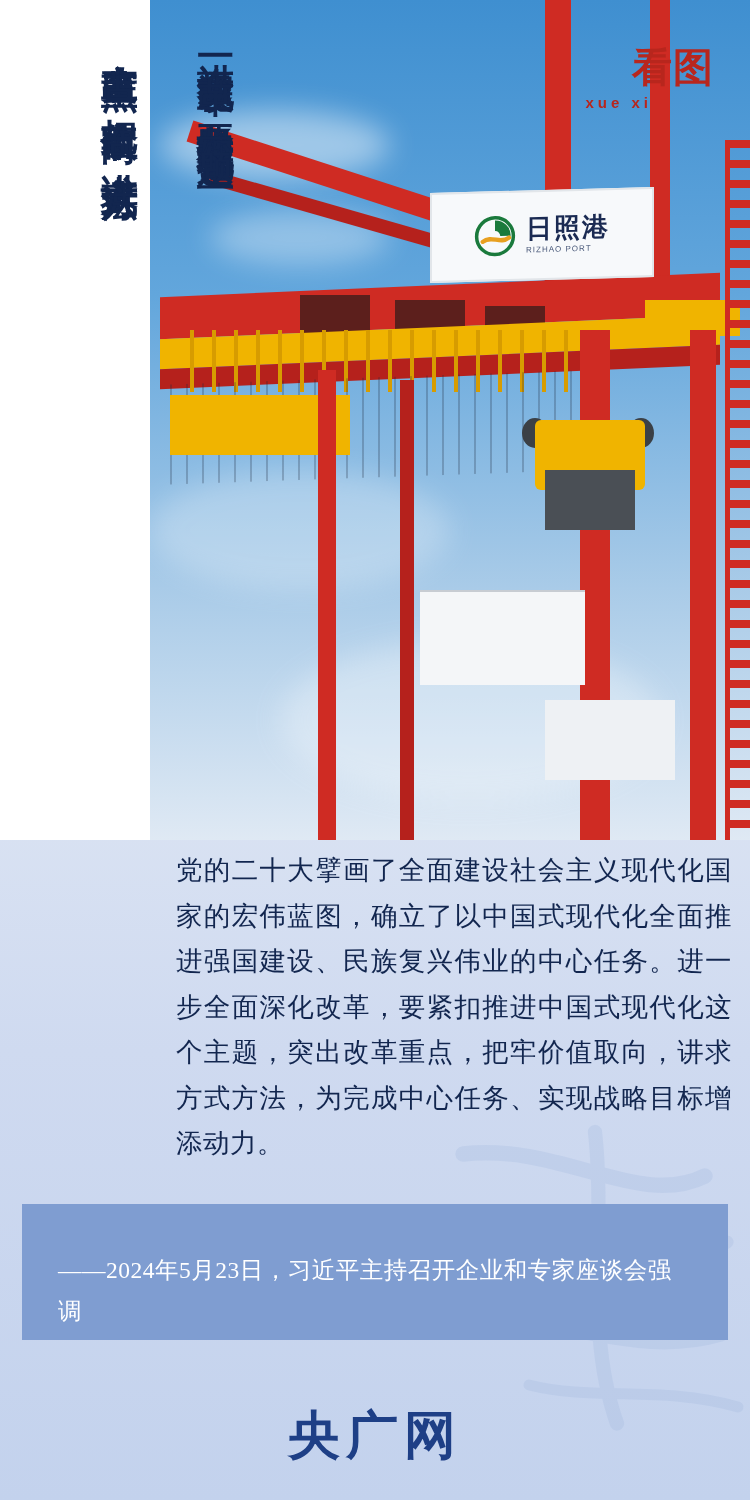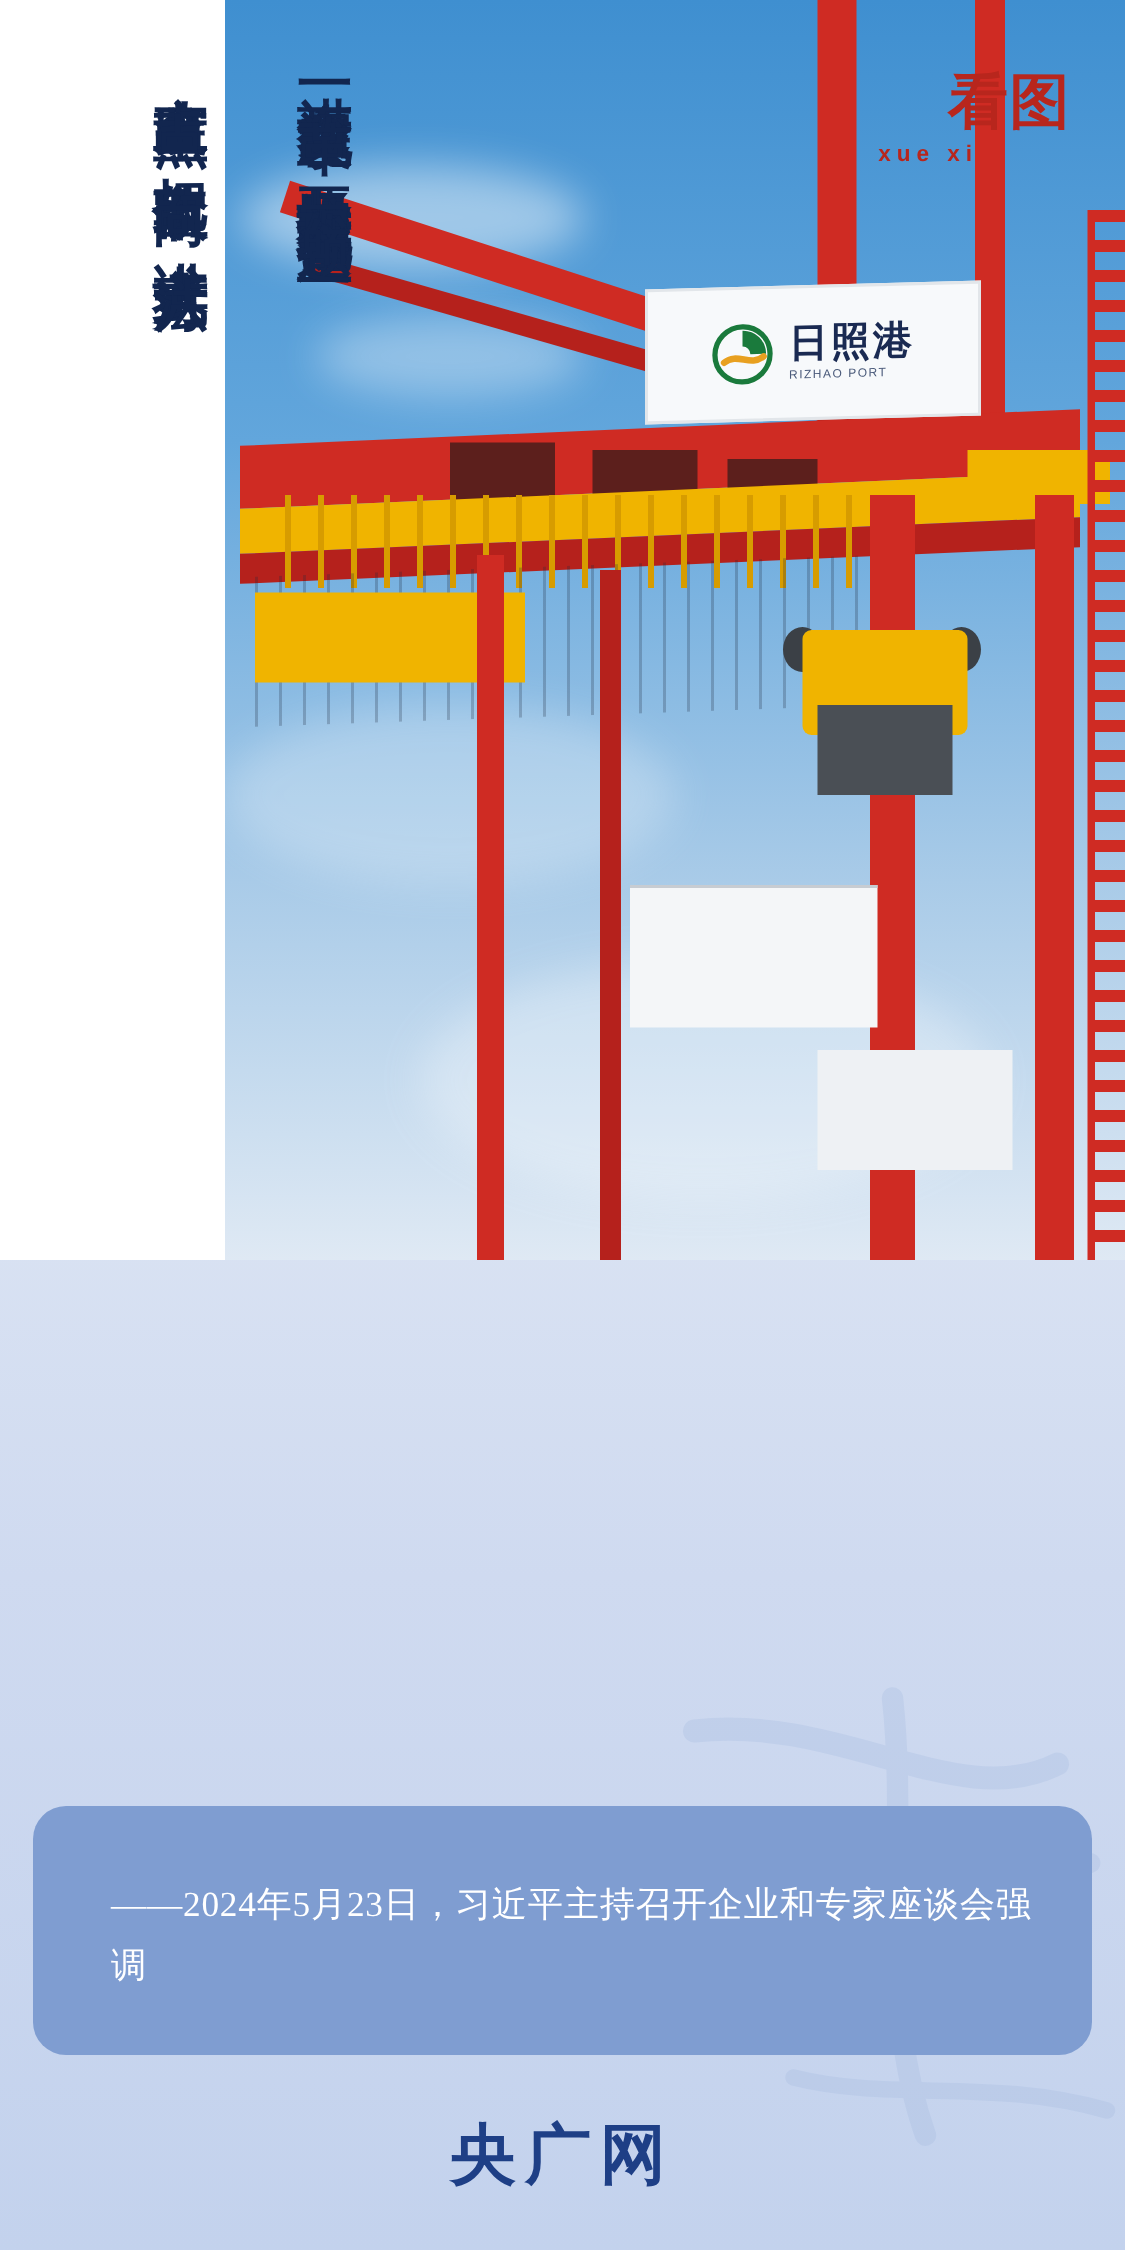--- a/index.html
+++ b/index.html
@@ -187,25 +187,24 @@
     text-align: justify;
     letter-spacing: 0.5px;
   }
 
   
   .source-box {
     position: absolute;
     left: 22px;
     top: 1204px;
     width: 706px;
-    height: 166px;
+    height: 136px;
     background: #7f9dd1;
     box-sizing: border-box;
-    padding: 46px 36px 0 52px;
-    border-radius: 22px;
+    padding: 46px 36px 0 36px;
   }
   .source-text {
     font-family: "Liberation Serif", serif;
     font-size: 23.5px;
     line-height: 1.75;
     color: #ffffff;
     letter-spacing: 0.5px;
   }
 
   
@@ -215,21 +214,21 @@
     bottom: 0;
     width: 750px;
     height: 128px;
     display: flex;
     align-items: center;
     justify-content: center;
   }
   .footer-logo {
     font-family: Liberation Mono, monospace;
     font-weight: 700;
-    font-size: 44px;
+    font-size: 52px;
     letter-spacing: 6px;
     color: #1e3f86;
   }
 </style>
 </head>
 <body>
 
 <div class="poster">
 
   <div class="watermark">
@@ -300,20 +299,21 @@
   </div>
   <div style="position:absolute; left:88px; top:34px; width:150px; height:800px; writing-mode:vertical-rl; text-orientation:upright; font-family:'Liberation Serif',serif; font-weight:700; font-size:37px; line-height:1.22; letter-spacing:2px; color:#12264f; white-space:pre-wrap;">进一步全面深化改革 要紧扣推进中国式现代化这个主题</div>
 
   <div class="brand">
     <div class="brand-row">
       <span class="brand-cn">看图</span>
     </div>
     <div class="brand-py">xue xi</div>
   </div>
 
+  <div class="body-text">党的二十大擘画了全面建设社会主义现代化国家的宏伟蓝图，确立了以中国式现代化全面推进强国建设、民族复兴伟业的中心任务。进一步全面深化改革，要紧扣推进中国式现代化这个主题，突出改革重点，把牢价值取向，讲求方式方法，为完成中心任务、实现战略目标增添动力。</div>
 
   <div class="source-box">
     <div class="source-text">——2024年5月23日，习近平主持召开企业和专家座谈会强调</div>
   </div>
 
   <div class="footer">
     <div class="footer-logo">央广网</div>
   </div>
 
 </div>

